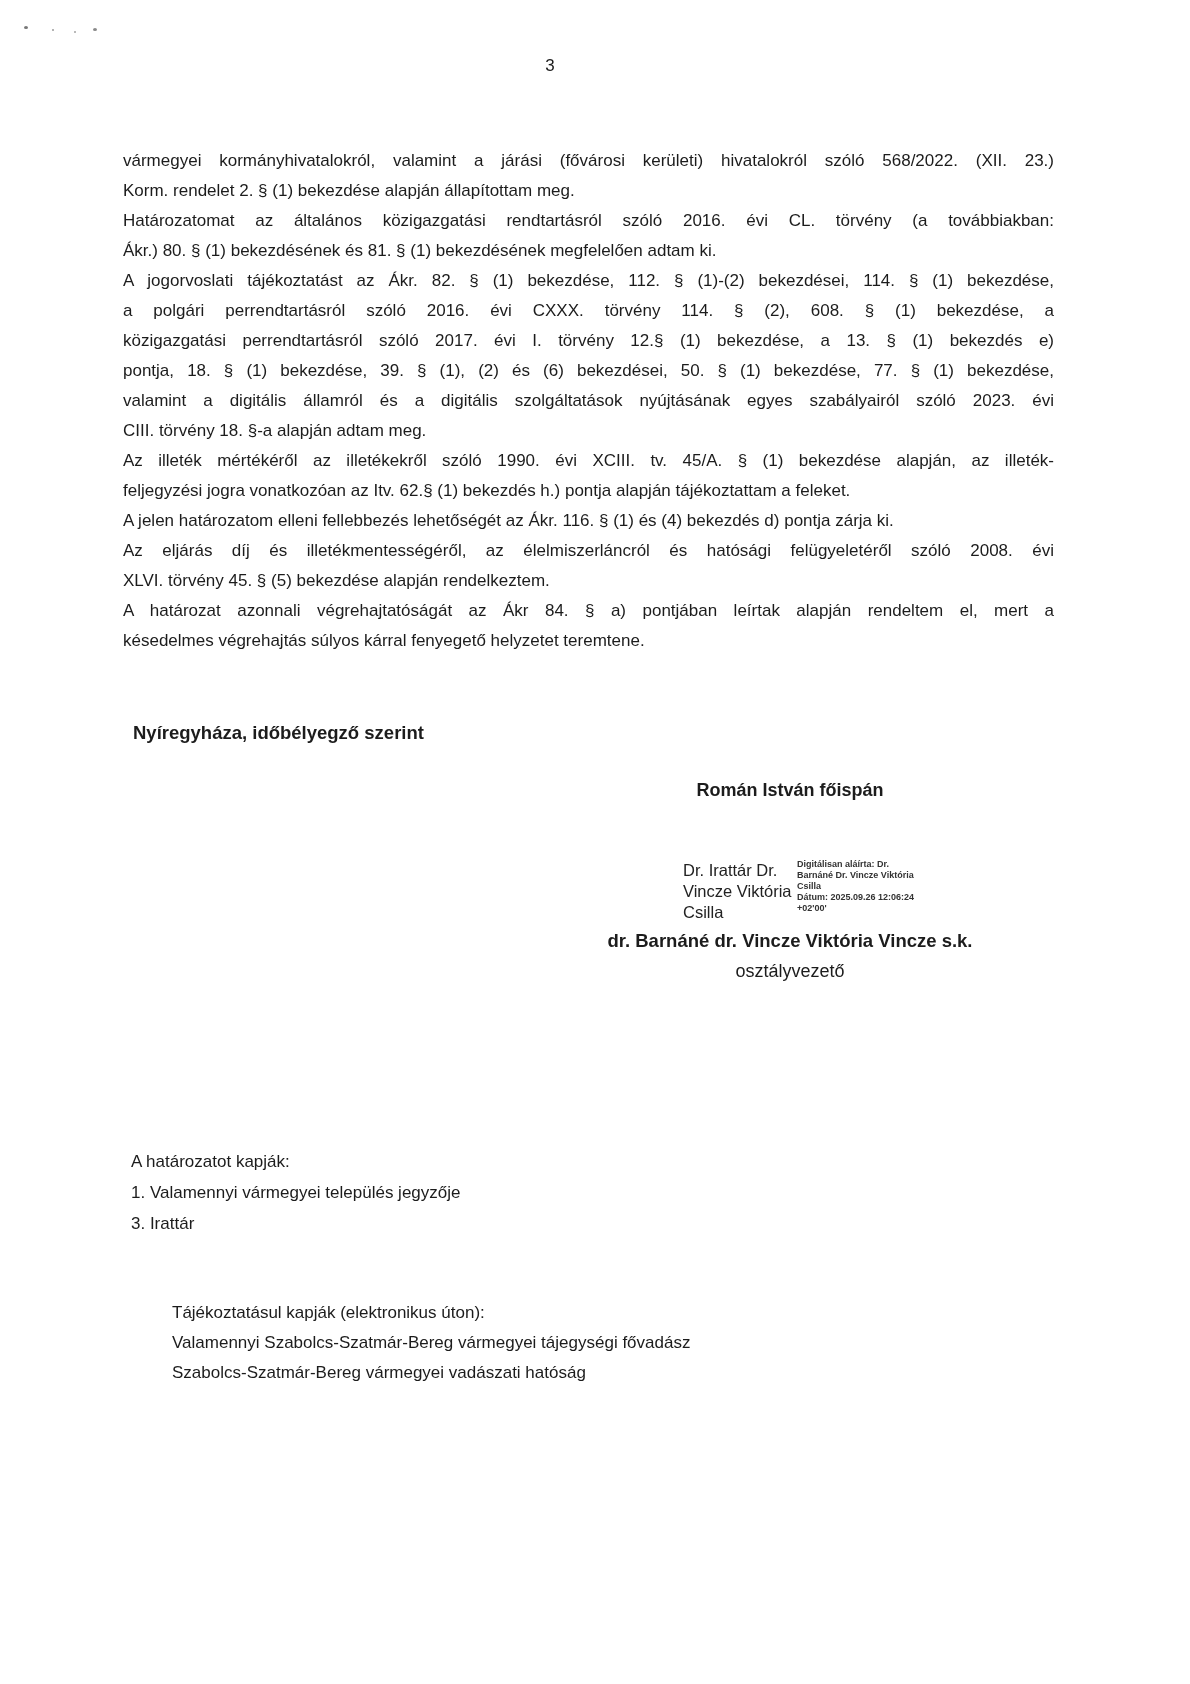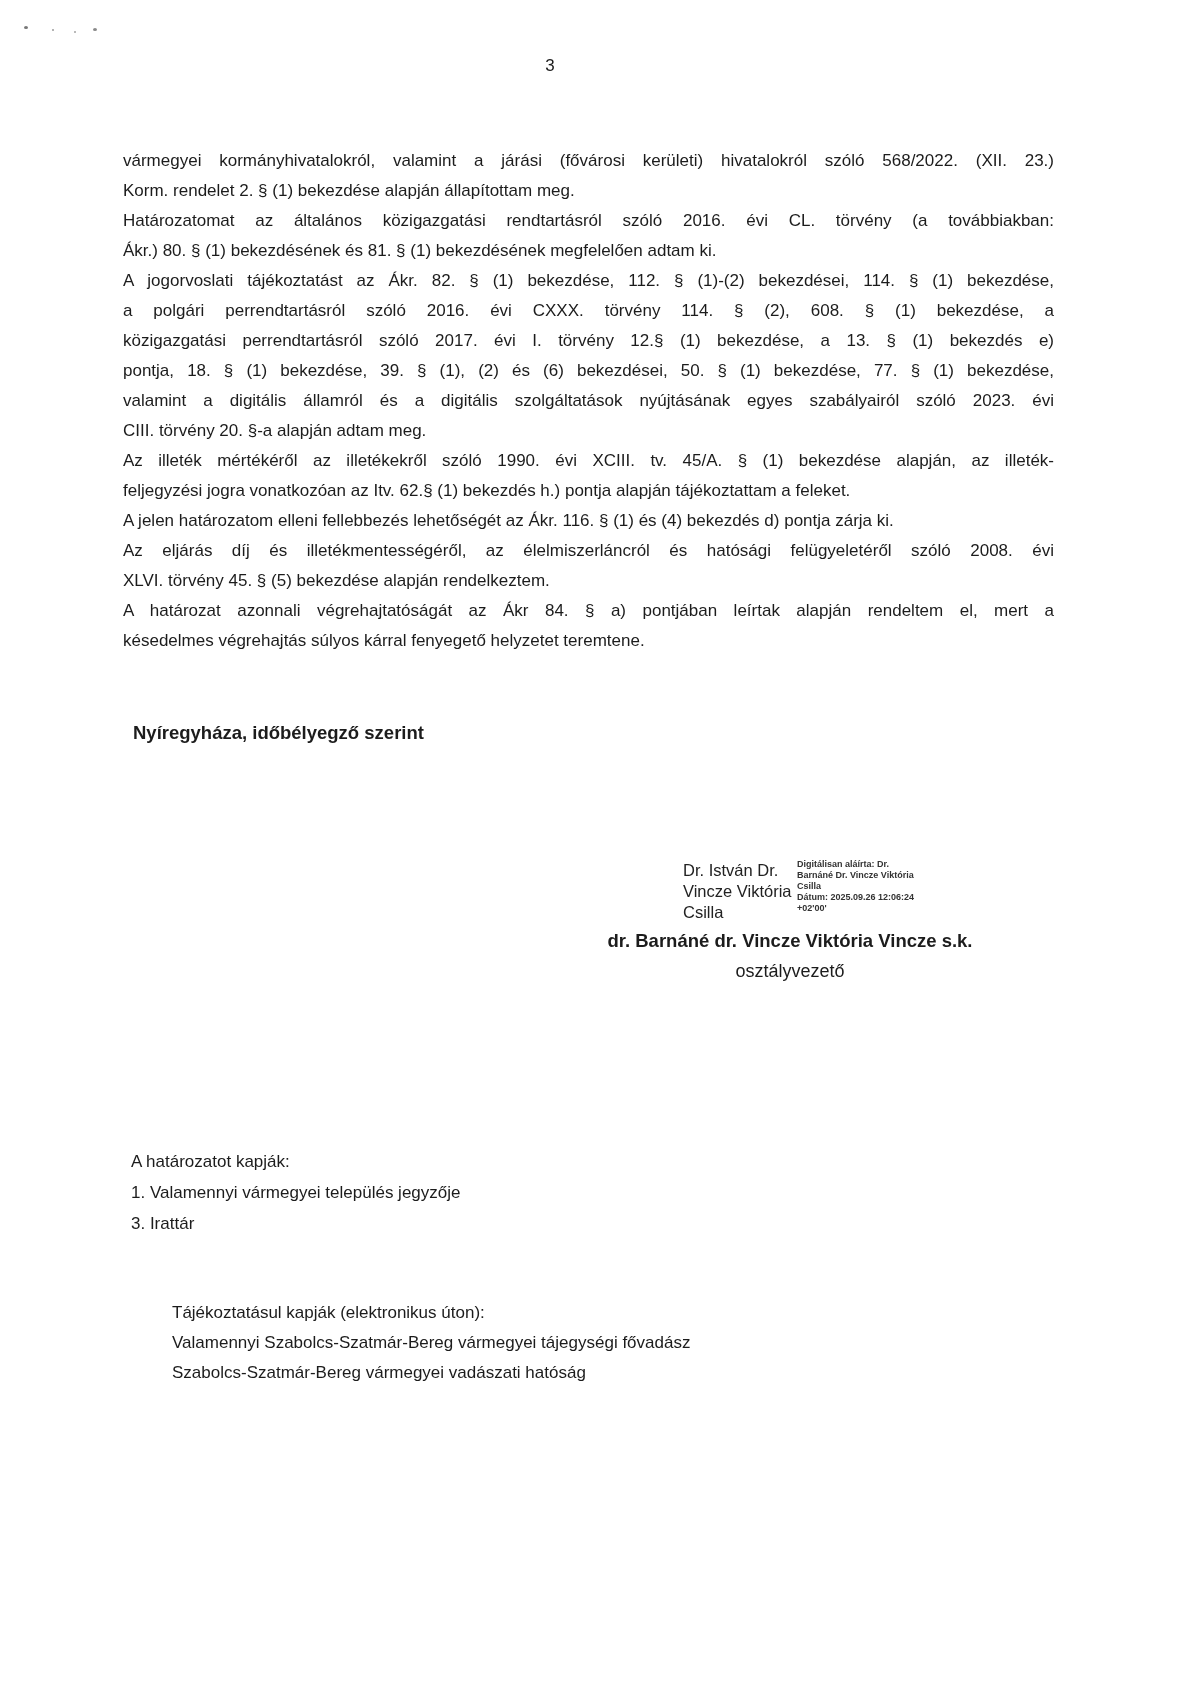--- a/index.html
+++ b/index.html
@@ -59,35 +59,36 @@
 <div class="abs" id="body-block">
   <div class="line just">vármegyei kormányhivatalokról, valamint a járási (fővárosi kerületi) hivatalokról szóló 568/2022. (XII. 23.)</div>
   <div class="line">Korm. rendelet 2. § (1) bekezdése alapján állapítottam meg.</div>
   <div class="line just">Határozatomat az általános közigazgatási rendtartásról szóló 2016. évi CL. törvény (a továbbiakban:</div>
   <div class="line">Ákr.) 80. § (1) bekezdésének és 81. § (1) bekezdésének megfelelően adtam ki.</div>
   <div class="line just">A jogorvoslati tájékoztatást az Ákr. 82. § (1) bekezdése, 112. § (1)-(2) bekezdései, 114. § (1) bekezdése,</div>
   <div class="line just">a polgári perrendtartásról szóló 2016. évi CXXX. törvény 114. § (2), 608. § (1) bekezdése, a</div>
   <div class="line just">közigazgatási perrendtartásról szóló 2017. évi I. törvény 12.§ (1) bekezdése, a 13. § (1) bekezdés e)</div>
   <div class="line just">pontja, 18. § (1) bekezdése, 39. § (1), (2) és (6) bekezdései, 50. § (1) bekezdése, 77. § (1) bekezdése,</div>
   <div class="line just">valamint a digitális államról és a digitális szolgáltatások nyújtásának egyes szabályairól szóló 2023. évi</div>
-  <div class="line">CIII. törvény 20. §-a alapján adtam meg.</div>
+  <div class="line">CIII. törvény 18. §-a alapján adtam meg.</div>
   <div class="line just">Az illeték mértékéről az illetékekről szóló 1990. évi XCIII. tv. 45/A. § (1) bekezdése alapján, az illeték-</div>
   <div class="line">feljegyzési jogra vonatkozóan az Itv. 62.§ (1) bekezdés h.) pontja alapján tájékoztattam a feleket.</div>
   <div class="line">A jelen határozatom elleni fellebbezés lehetőségét az Ákr. 116. § (1) és (4) bekezdés d) pontja zárja ki.</div>
   <div class="line just">Az eljárás díj és illetékmentességéről, az élelmiszerláncról és hatósági felügyeletéről szóló 2008. évi</div>
   <div class="line">XLVI. törvény 45. § (5) bekezdése alapján rendelkeztem.</div>
   <div class="line just">A határozat azonnali végrehajtatóságát az Ákr 84. § a) pontjában leírtak alapján rendeltem el, mert a</div>
   <div class="line">késedelmes végrehajtás súlyos kárral fenyegető helyzetet teremtene.</div>
 </div>
 
 <div class="abs" id="dateline">Nyíregyháza, időbélyegző szerint</div>
 
 <div class="abs" id="signature-block">
+  <div class="abs" id="sig-principal">Román István főispán</div>
   <div class="abs" id="sig-digital-name">
-    <div>Dr. István Dr.</div>
+    <div>Dr. Irattár Dr.</div>
     <div>Vincze Viktória</div>
     <div>Csilla</div>
   </div>
   <div class="abs" id="sig-digital-details">
     <div>Digitálisan aláírta: Dr.</div>
     <div>Barnáné Dr. Vincze Viktória</div>
     <div>Csilla</div>
     <div>Dátum: 2025.09.26 12:06:24</div>
     <div>+02'00'</div>
   </div>

